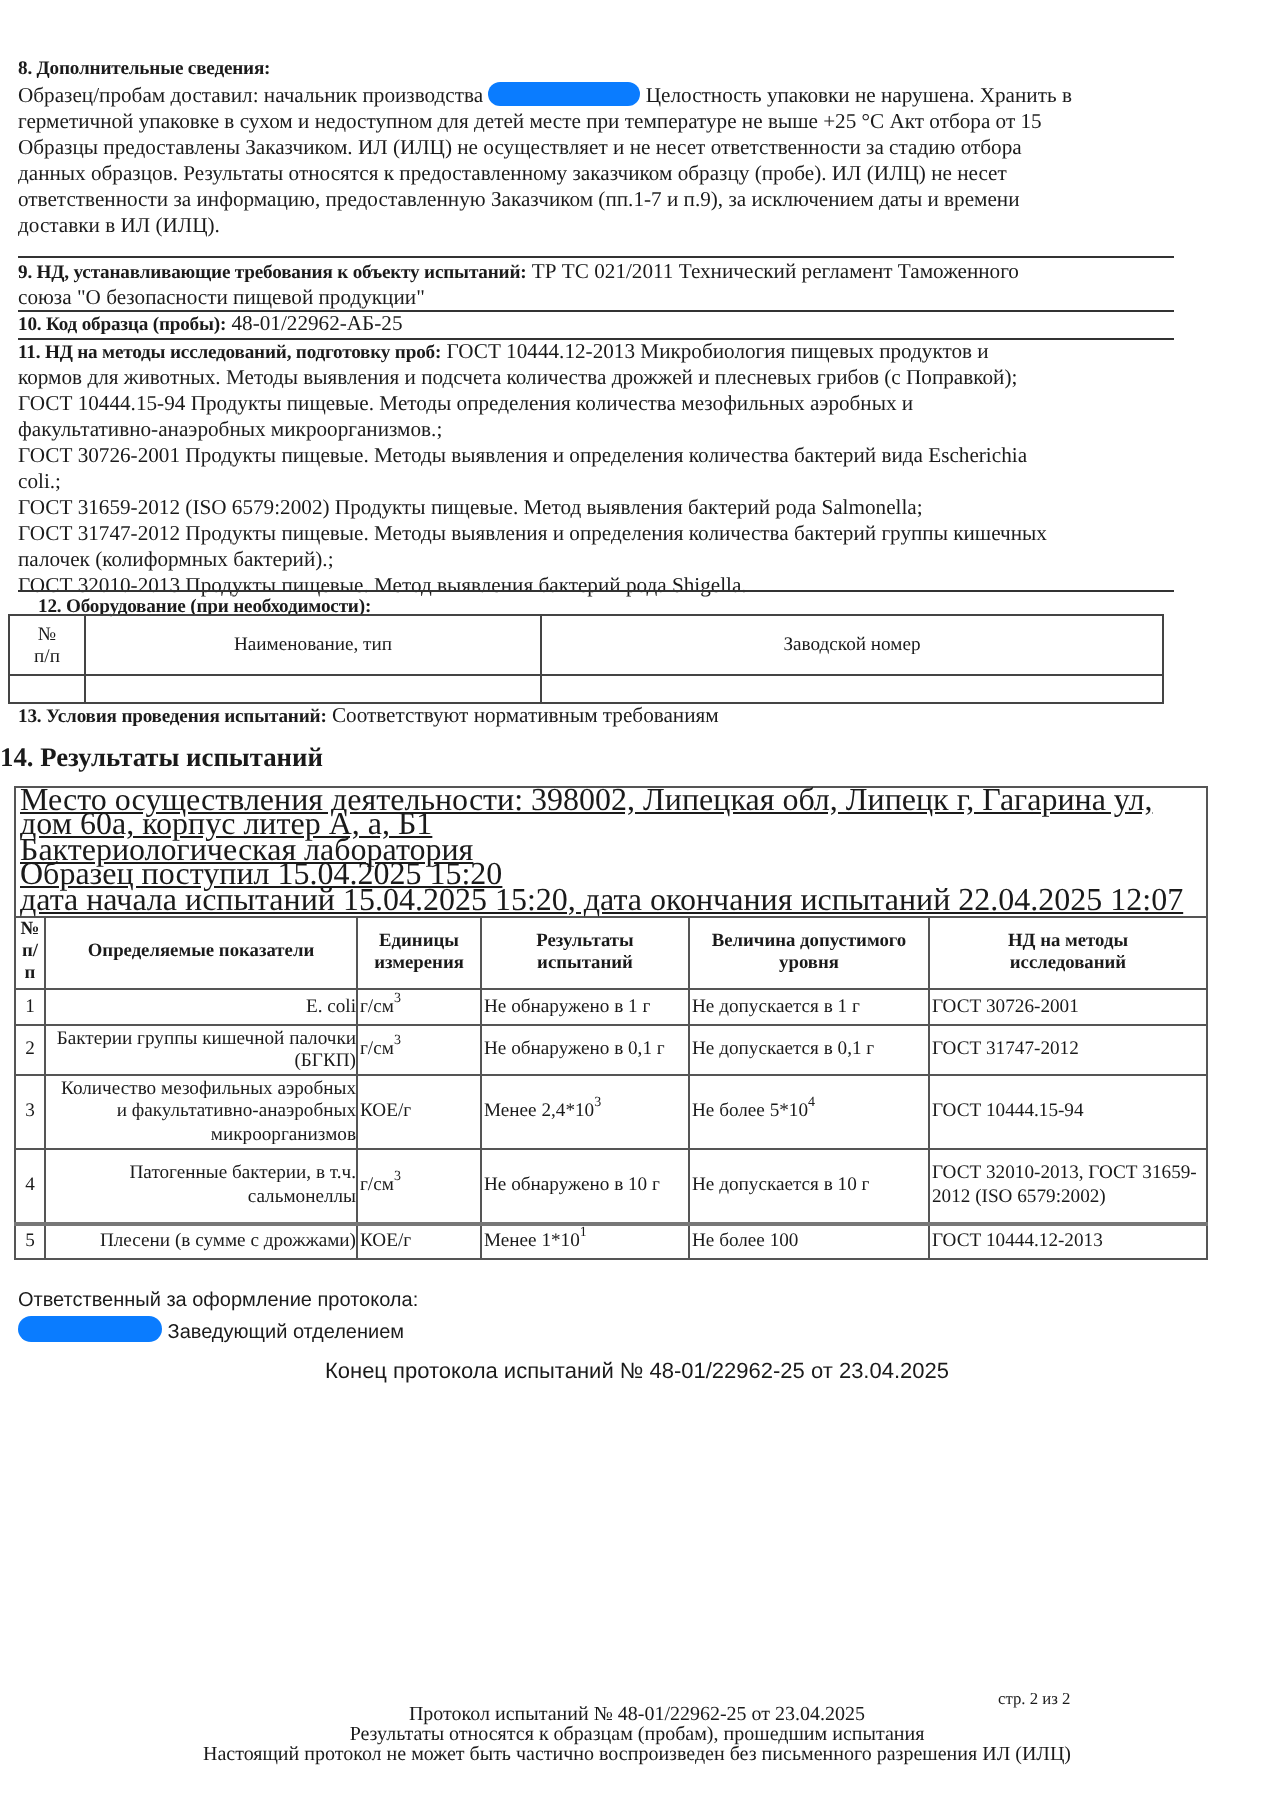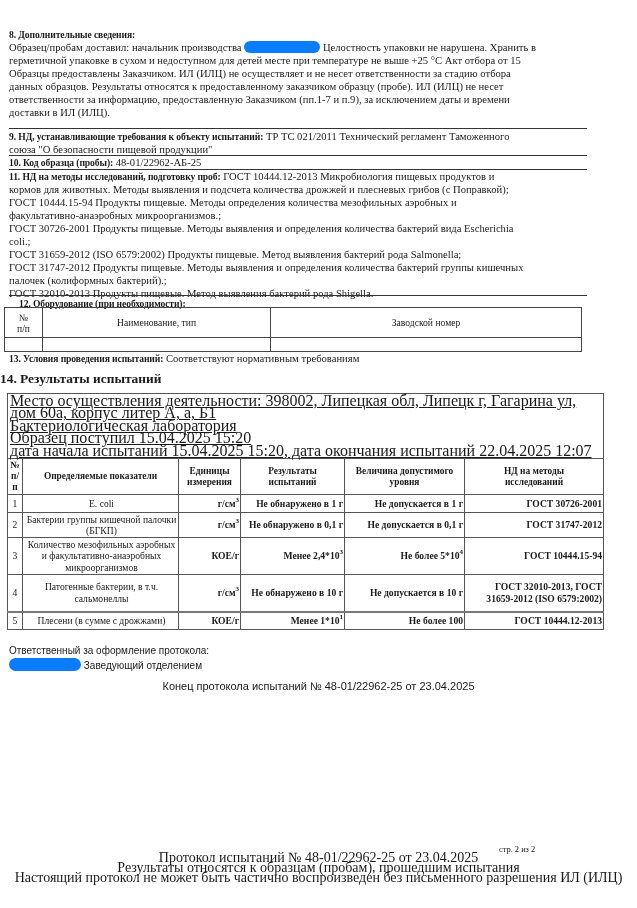--- a/index.html
+++ b/index.html
@@ -52,36 +52,36 @@
     .results {
       position: absolute; left: 7px; top: 393px; width: 597px;
       border-collapse: collapse;
       font-size: 9.6px;
       line-height: 11.5px;
     }
     .results td, .results th { border: 1px solid #555; vertical-align: middle; }
     .results .info td { padding: 1px 2px; font-size: 16px; line-height: 12.4px; text-decoration: underline; }
     .results th { font-weight: bold; text-align: center; font-size: 9.4px; line-height: 11px; padding: 1px 1px; }
     .results td.num { text-align: center; }
-    .results td.ind { text-align: center; padding-left: 2px; }
-    .results td.c { text-align: right; padding: 0 1px; font-weight: bold; }
+    .results td.ind { text-align: right; padding-left: 2px; }
+    .results td.c { text-align: left; padding: 0 1px; }
     .results tr.r1 td { height: 18px; }
     .results tr.r2 td { height: 25px; }
     .results tr.r3 td { height: 37px; }
     .results tr.r4 td { height: 37px; }
     .results tr.r5 td { height: 18px; }
     .results tr.r5 { border-top: 2px solid #777; }
     sup { font-size: 7px; vertical-align: 5px; line-height: 0; }
 
     .resp { position: absolute; left: 9px; top: 644px; font-family: "Liberation Sans", "DejaVu Sans", sans-serif; font-size: 10px; line-height: 13px; }
     .resp .line2 { margin-top: 1px; }
     .end-note { position: absolute; left: 0; width: 637px; top: 680px; text-align: center; font-family: "Liberation Sans", "DejaVu Sans", sans-serif; font-size: 11px; }
 
     .page-num { position: absolute; left: 499px; top: 843px; font-size: 8.4px; }
-    .footer { position: absolute; left: 0; width: 637px; top: 853px; text-align: center; font-size: 14px; line-height: 10px; }
+    .footer { position: absolute; left: 0; width: 637px; top: 853px; text-align: center; font-size: 10px; line-height: 10px; }
   </style>
 </head>
 <body>
 
 <div class="page">
 
   <div class="s8">
     <p><span class="b">8. Дополнительные сведения:</span></p>
     <p>
       <span>Образец/пробам доставил: начальник производства</span>

